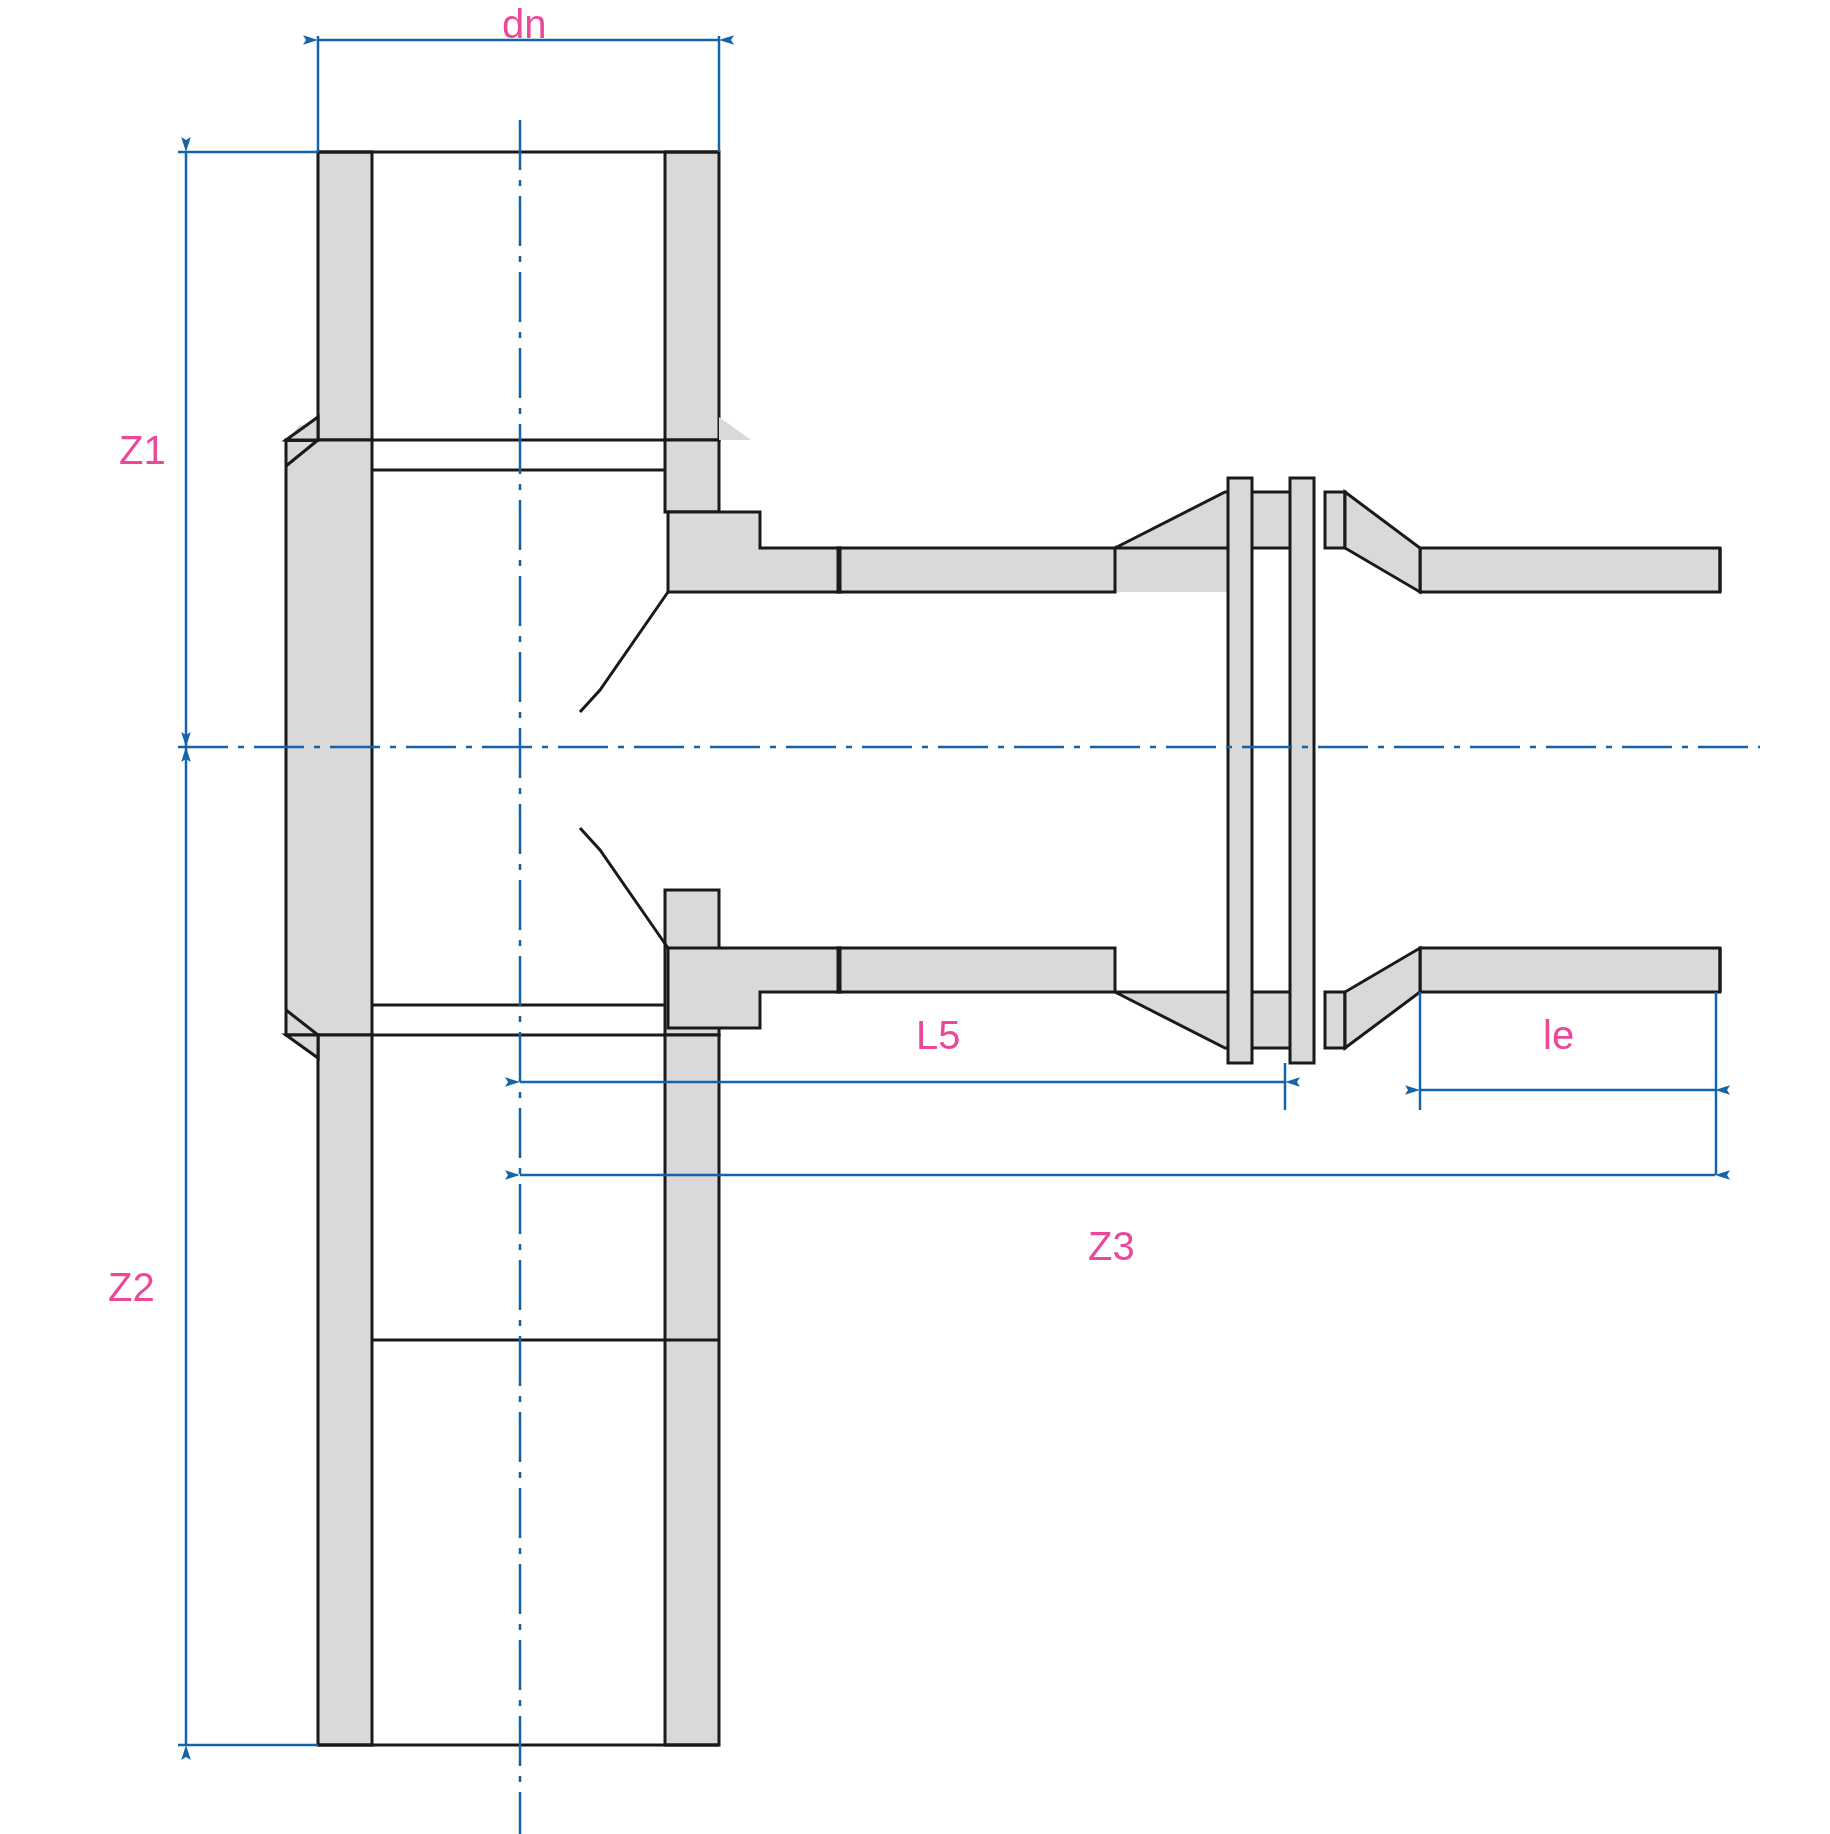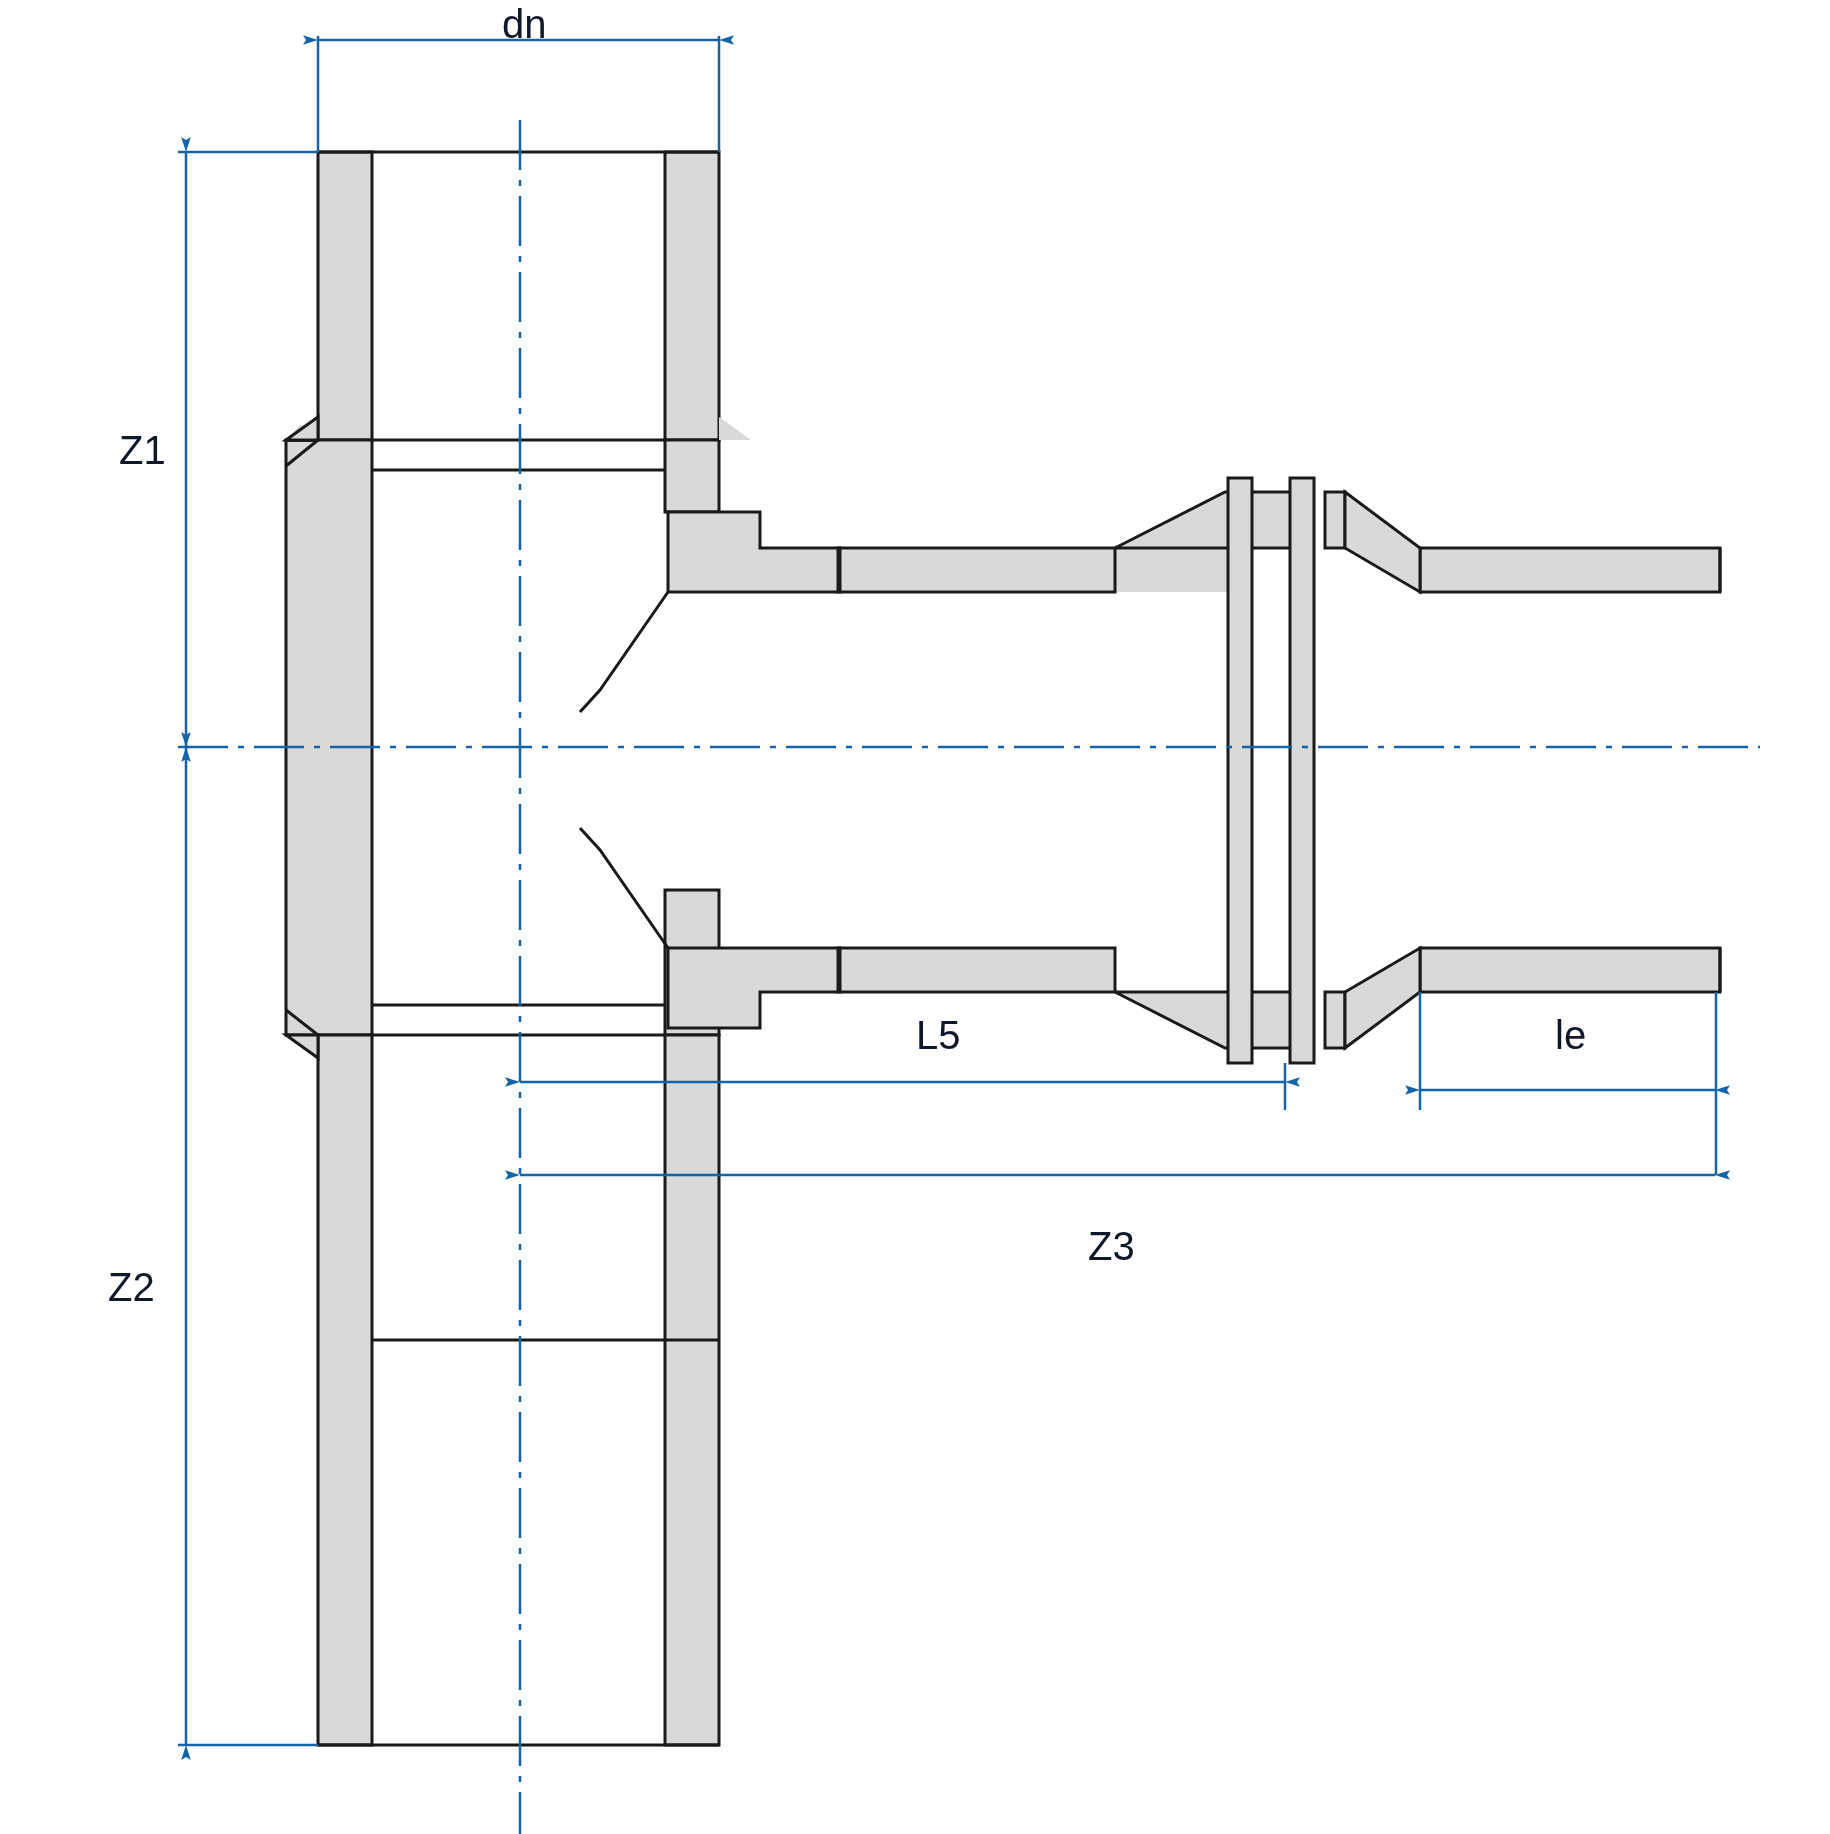--- a/index.html
+++ b/index.html
@@ -20,21 +20,21 @@
   svg#drawing {
     position: absolute;
     left: 0;
     top: 0;
     width: 1830px;
     height: 1834px;
     display: block;
   }
   .dim-label {
     position: absolute;
-    color: #0f172a;
+    color: #ec4899;
     font-family: "Liberation Sans", sans-serif;
     font-size: 40px;
     font-weight: 400;
     white-space: nowrap;
     user-select: none;
   }
 </style>
 </head>
 <body>
 
@@ -174,17 +174,17 @@
   </svg>
 
   <div class="dim-label" style="left:502px; top:2px;">dn</div>
 
   <div class="dim-label" style="left:119px; top:428px;">Z1</div>
 
   <div class="dim-label" style="left:108px; top:1265px;">Z2</div>
 
   <div class="dim-label" style="left:872px; top:1013px;margin-left:44px;">L5</div>
 
-  <div class="dim-label" style="left:1543px; top:1013px;margin-left:12px;">le</div>
+  <div class="dim-label" style="left:1543px; top:1013px;">le</div>
 
   <div class="dim-label" style="left:1088px; top:1200px;margin-top:24px;">Z3</div>
 
 </div>
 
 </body></html>

